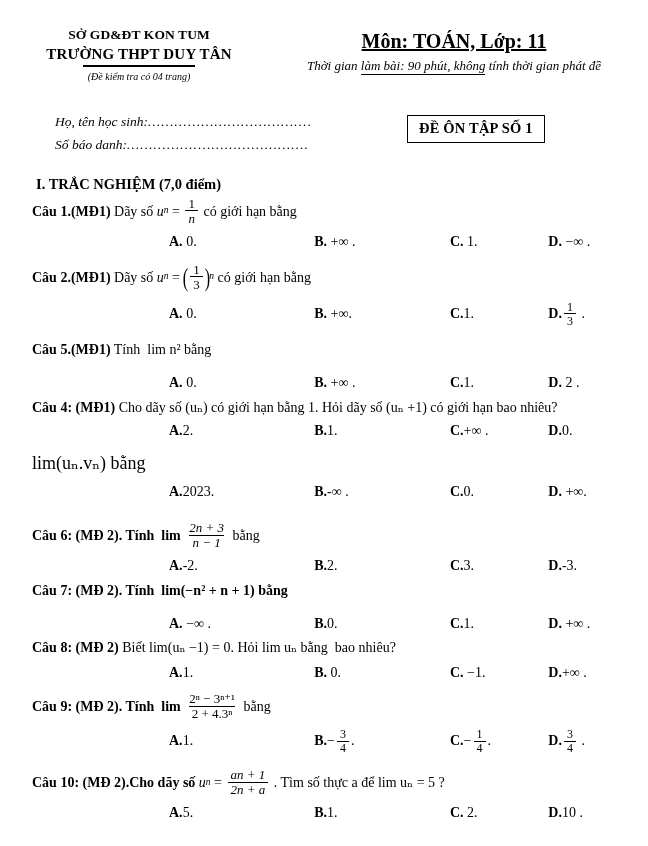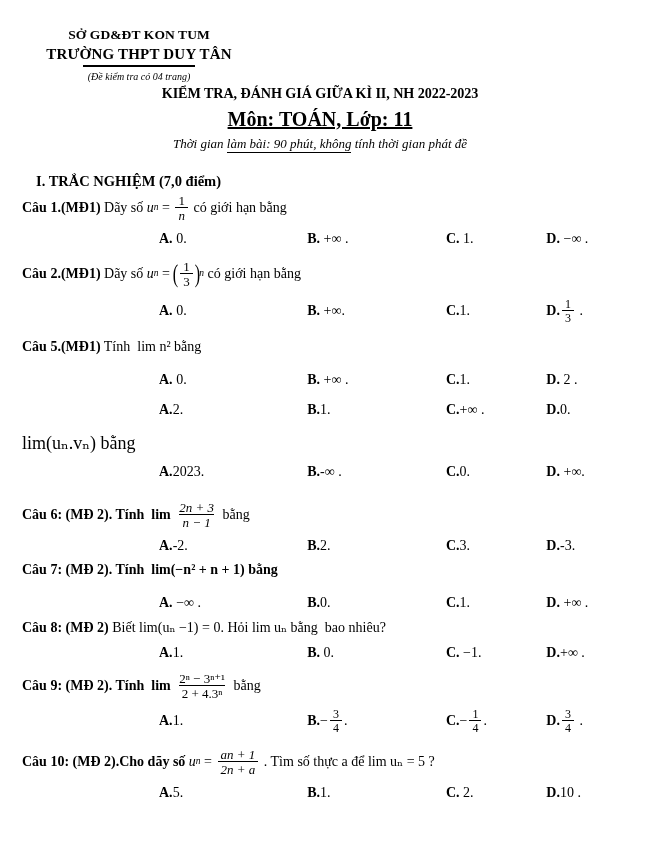--- a/index.html
+++ b/index.html
@@ -19,21 +19,21 @@
   .page {
     position: relative;
     width: 648px;
     height: 846px;
     padding: 0;
   }
 
   
   .header {
     display: flex;
-    flex-direction: column;
+    flex-direction: row;
     padding-top: 26px;
   }
   .header-left {
     width: 258px;
     text-align: center;
     padding-left: 10px;
   }
   .header-right {
     flex: 1;
     text-align: center;
@@ -121,21 +121,21 @@
   
   .section-title {
     font-weight: bold;
     font-size: 14.5px;
     margin-top: 20px;
     padding-left: 36px;
   }
 
   
   .qblock {
-    padding-left: 22px;
+    padding-left: 32px;
     padding-right: 6px;
   }
   .qline {
     font-size: 14px;
     line-height: 1.25;
     display: flex;
     flex-wrap: wrap;
     align-items: center;
     white-space: pre;
   }
@@ -234,26 +234,34 @@
 <div class="page">
 
   <div class="header">
     <div class="header-left">
       <div class="hl-line1">SỞ GD&amp;ĐT KON TUM</div>
       <div class="hl-line2">TRƯỜNG THPT DUY TÂN</div>
       <div class="short-rule"></div>
       <div class="hl-line3">(Đề kiểm tra có 04 trang)</div>
     </div>
     <div class="header-right">
-      <div class="hr-line1">KIỂM TRA, ĐÁNH GIÁ GIỮA KÌ II, NH 2022-2023</div>
       <div class="hr-line2">Môn: TOÁN,  Lớp: 11</div>
       <div class="hr-line3"><span>Thời gian </span><span class="u-part">làm bài: 90 phút, không</span><span> tính thời gian phát đề</span></div>
     </div>
   </div>
 
+  <div class="info-row">
+    <div class="info-left">
+      <div><span>Họ, tên học sinh:</span><span class="dots">……………………………….</span></div>
+      <div><span>Số báo danh:</span><span class="dots">…………….…………………….</span></div>
+    </div>
+    <div class="exam-code-wrap">
+      <div class="exam-code">ĐỀ ÔN TẬP SỐ 1</div>
+    </div>
+  </div>
 
   <div class="section-title">I. TRẮC NGHIỆM (7,0 điểm)</div>
 
   <div class="sp4"></div>
   <div class="qblock">
     <div class="qline">
       <span class="qlabel">Câu 1.(MĐ1)</span><span> Dãy số </span><span class="ital">u</span><sub class="v">n</sub><span> = </span><span class="frac"><span class="num">1</span><span class="den ital">n</span></span><span> có giới hạn bằng</span>
     </div>
     <div class="sp6"></div>
     <div class="opts">
@@ -287,20 +295,23 @@
     <div class="opts">
       <span class="opt opt-a"><span class="ol">A.</span><span> 0.</span></span>
       <span class="opt opt-b"><span class="ol">B.</span><span> +∞ .</span></span>
       <span class="opt opt-c"><span class="ol">C.</span><span>1.</span></span>
       <span class="opt opt-d"><span class="ol">D.</span><span> 2 .</span></span>
     </div>
   </div>
 
   <div class="sp4"></div>
   <div class="qblock">
+    <div class="qline">
+      <span class="qlabel">Câu 4: (MĐ1)</span><span> Cho dãy số (uₙ) có giới hạn bằng 1. Hỏi dãy số (uₙ +1) có giới hạn bao nhiêu?</span>
+    </div>
     <div class="sp4"></div>
     <div class="opts">
       <span class="opt opt-a"><span class="ol">A.</span><span>2.</span></span>
       <span class="opt opt-b"><span class="ol">B.</span><span>1.</span></span>
       <span class="opt opt-c"><span class="ol">C.</span><span>+∞ .</span></span>
       <span class="opt opt-d"><span class="ol">D.</span><span>0.</span></span>
     </div>
   </div>
 
   <div class="sp4"></div>

